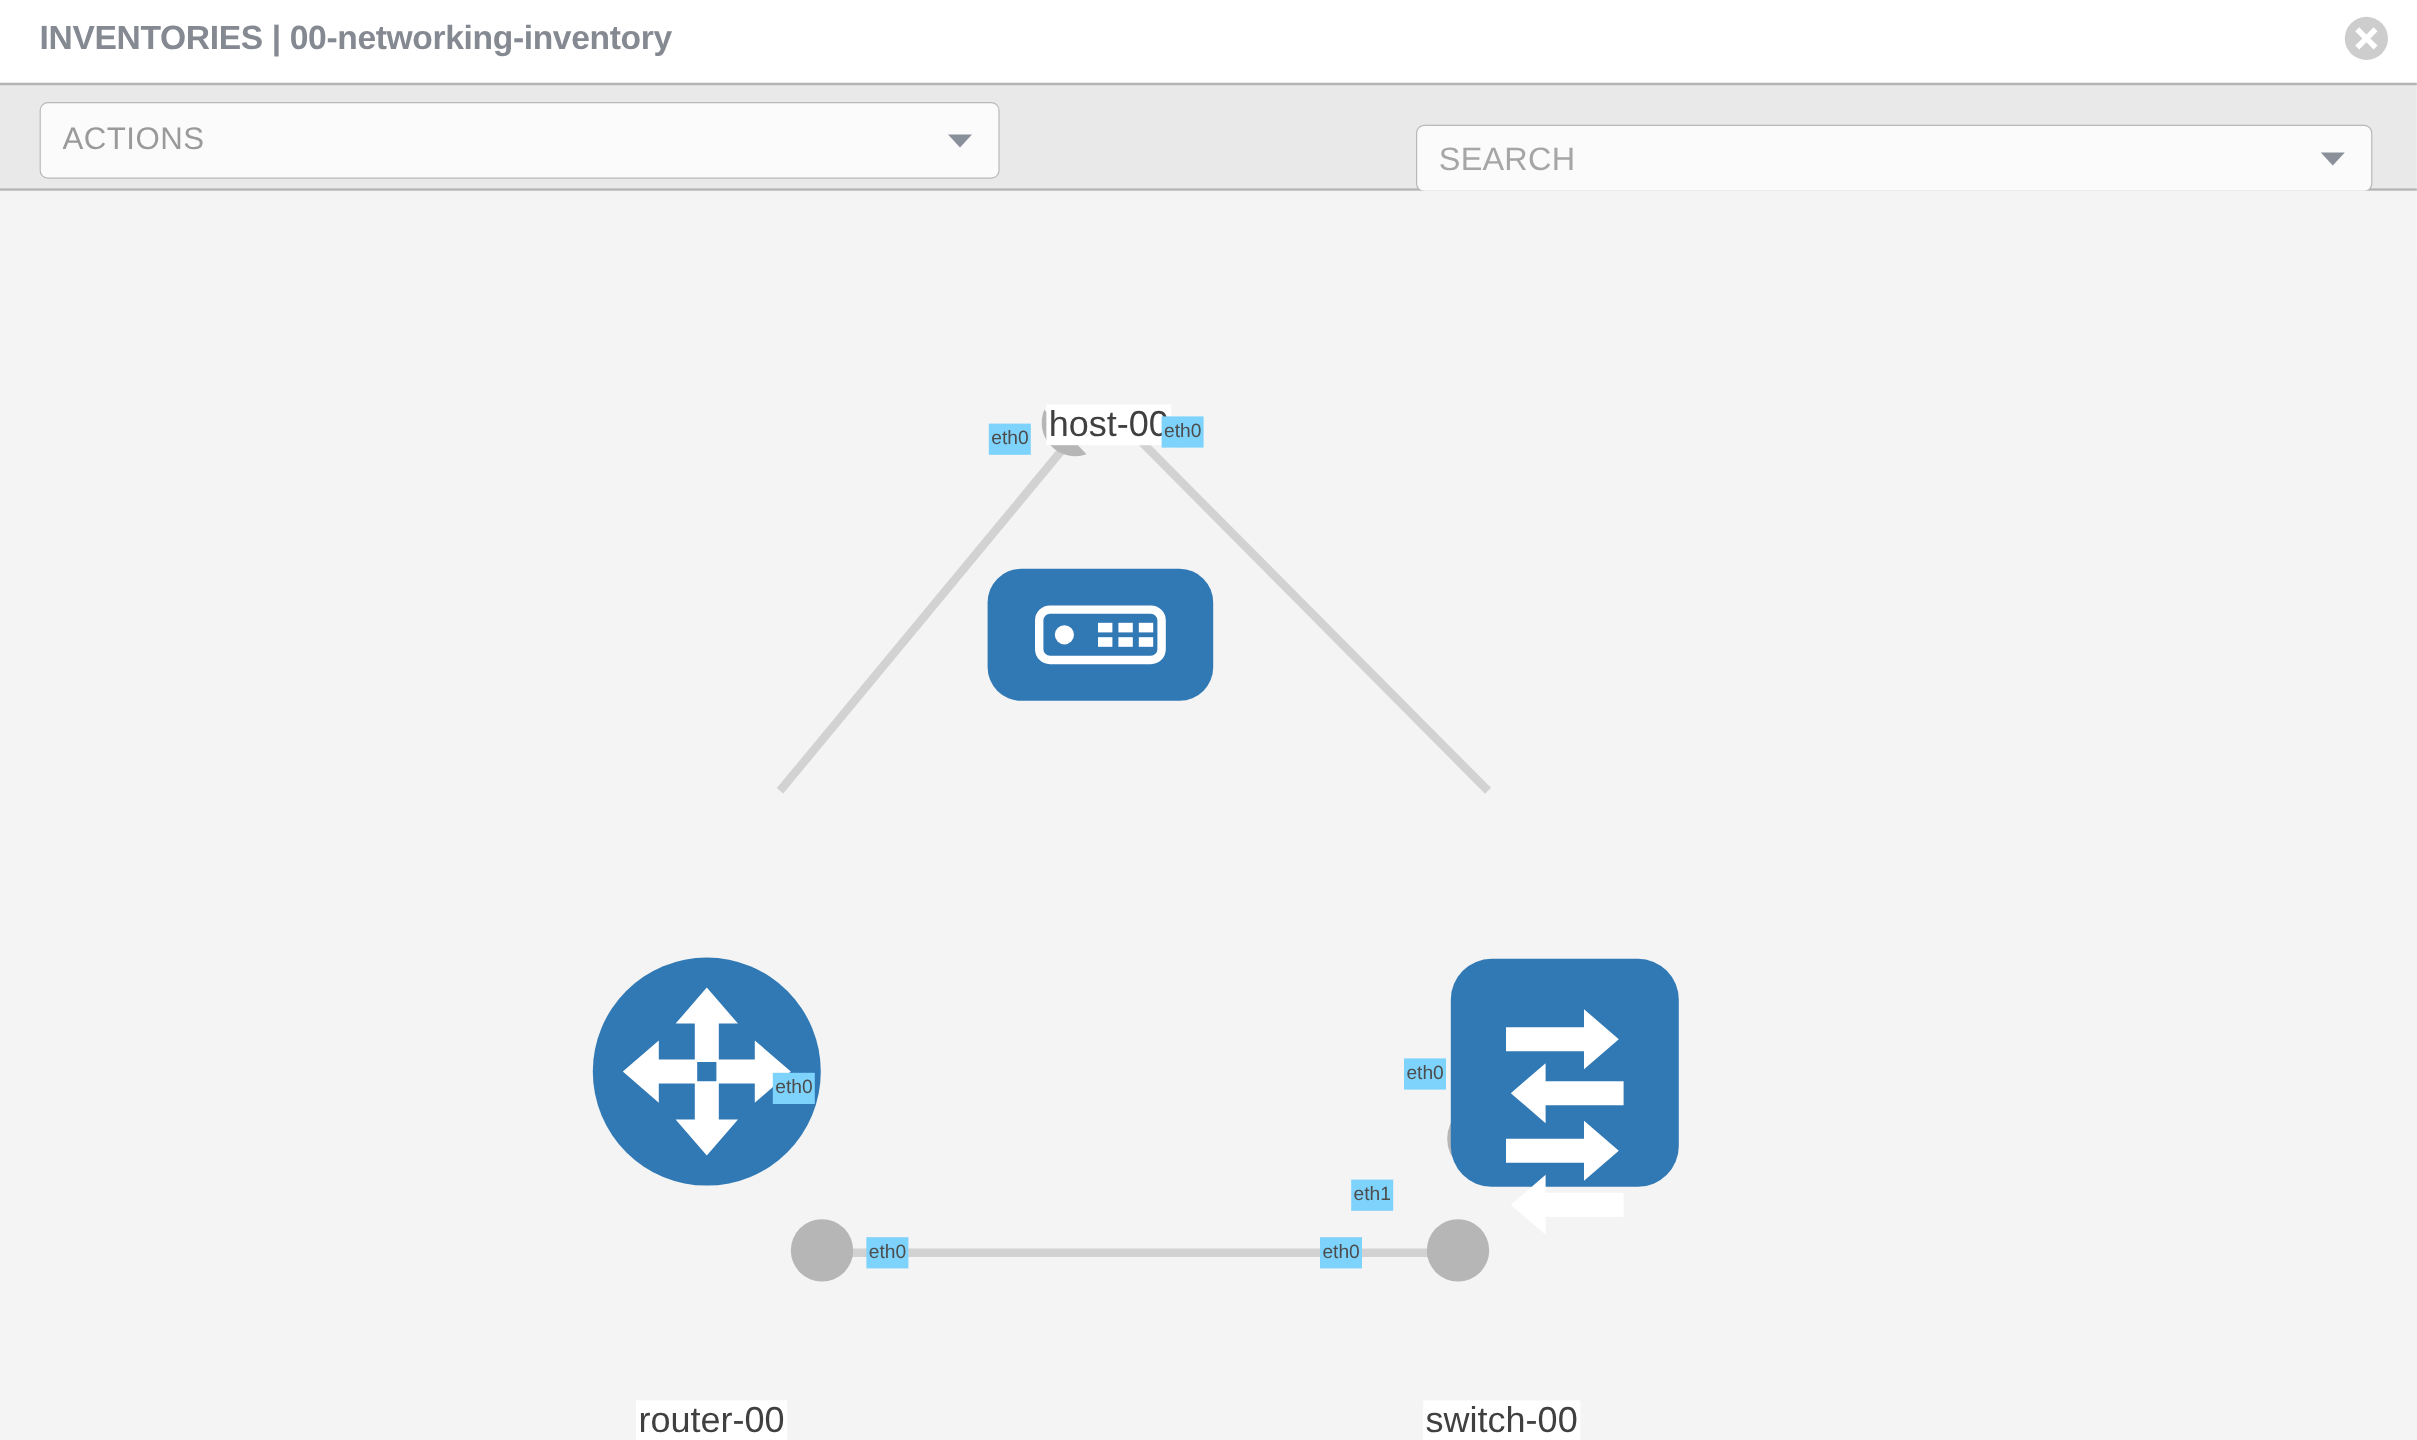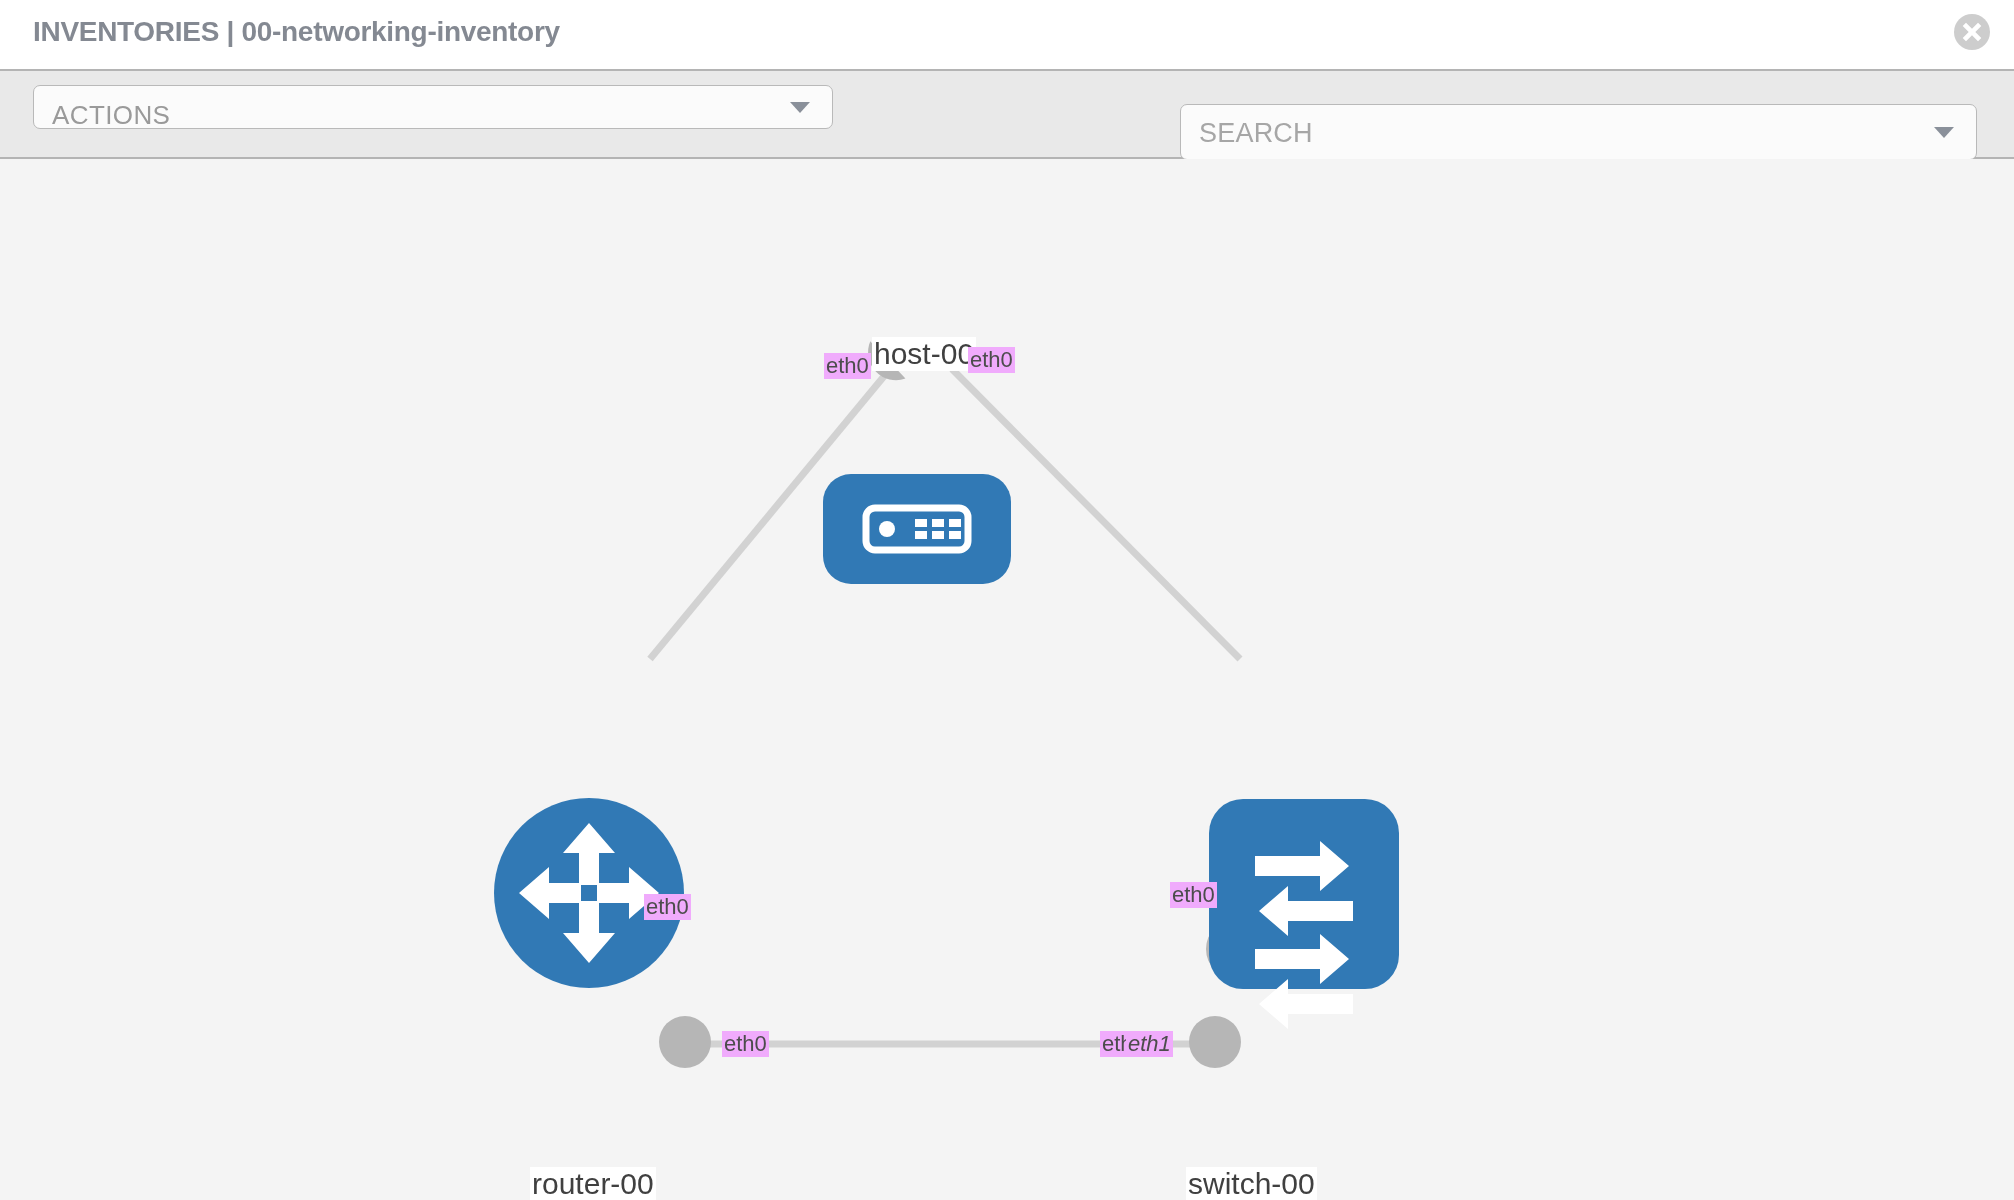--- a/index.html
+++ b/index.html
@@ -56,21 +56,21 @@
     background: #e9e9e9;
     border-top: 2px solid #b4b4b4;
     border-bottom: 2px solid #b4b4b4;
     box-sizing: border-box;
   }
   .actions-select {
     position: absolute;
     left: 33px;
     top: 14px;
     width: 800px;
-    height: 44px;
+    height: 64px;
     background: #fbfbfb;
     border: 1px solid #b9b9b9;
     border-radius: 7px;
     box-sizing: border-box;
     cursor: pointer;
   }
   .actions-label {
     position: absolute;
     left: 18px;
     top: 14px;
@@ -141,23 +141,23 @@
     position: absolute;
     font-size: 30px;
     color: #404040;
     background: #ffffff;
     white-space: nowrap;
     padding: 0 2px;
     line-height: 34px;
   }
   .iface-label {
     position: absolute;
-    font-size: 22px;
+    font-size: 16px;
     color: #4c4c4c;
-    background: #f0abfc;
+    background: #7dd3fc;
     white-space: nowrap;
     padding: 0 2px;
     line-height: 26px;
   }
 </style>
 </head>
 <body>
 
 <div class="header">
   <div class="header-title">INVENTORIES | 00-networking-inventory</div>
@@ -274,15 +274,15 @@
   <div class="node-label" style="left:1186px; top:1008px;">switch-00</div>
 
   <div class="iface-label" style="left:824px; top:194px;">eth0</div>
   <div class="iface-label" style="left:968px; top:188px;">eth0</div>
 
   <div class="iface-label" style="left:644px; top:735px;">eth0</div>
   <div class="iface-label" style="left:1170px; top:723px;">eth0</div>
 
   <div class="iface-label" style="left:722px; top:872px;">eth0</div>
   <div class="iface-label" style="left:1100px; top:872px;">eth0</div>
-  <div class="iface-label" style="left:1126px; top:872px;font-style:italic;">eth1</div>
+  <div class="iface-label" style="left:1126px; top:824px;">eth1</div>
 
 </div>
 
 </body></html>

